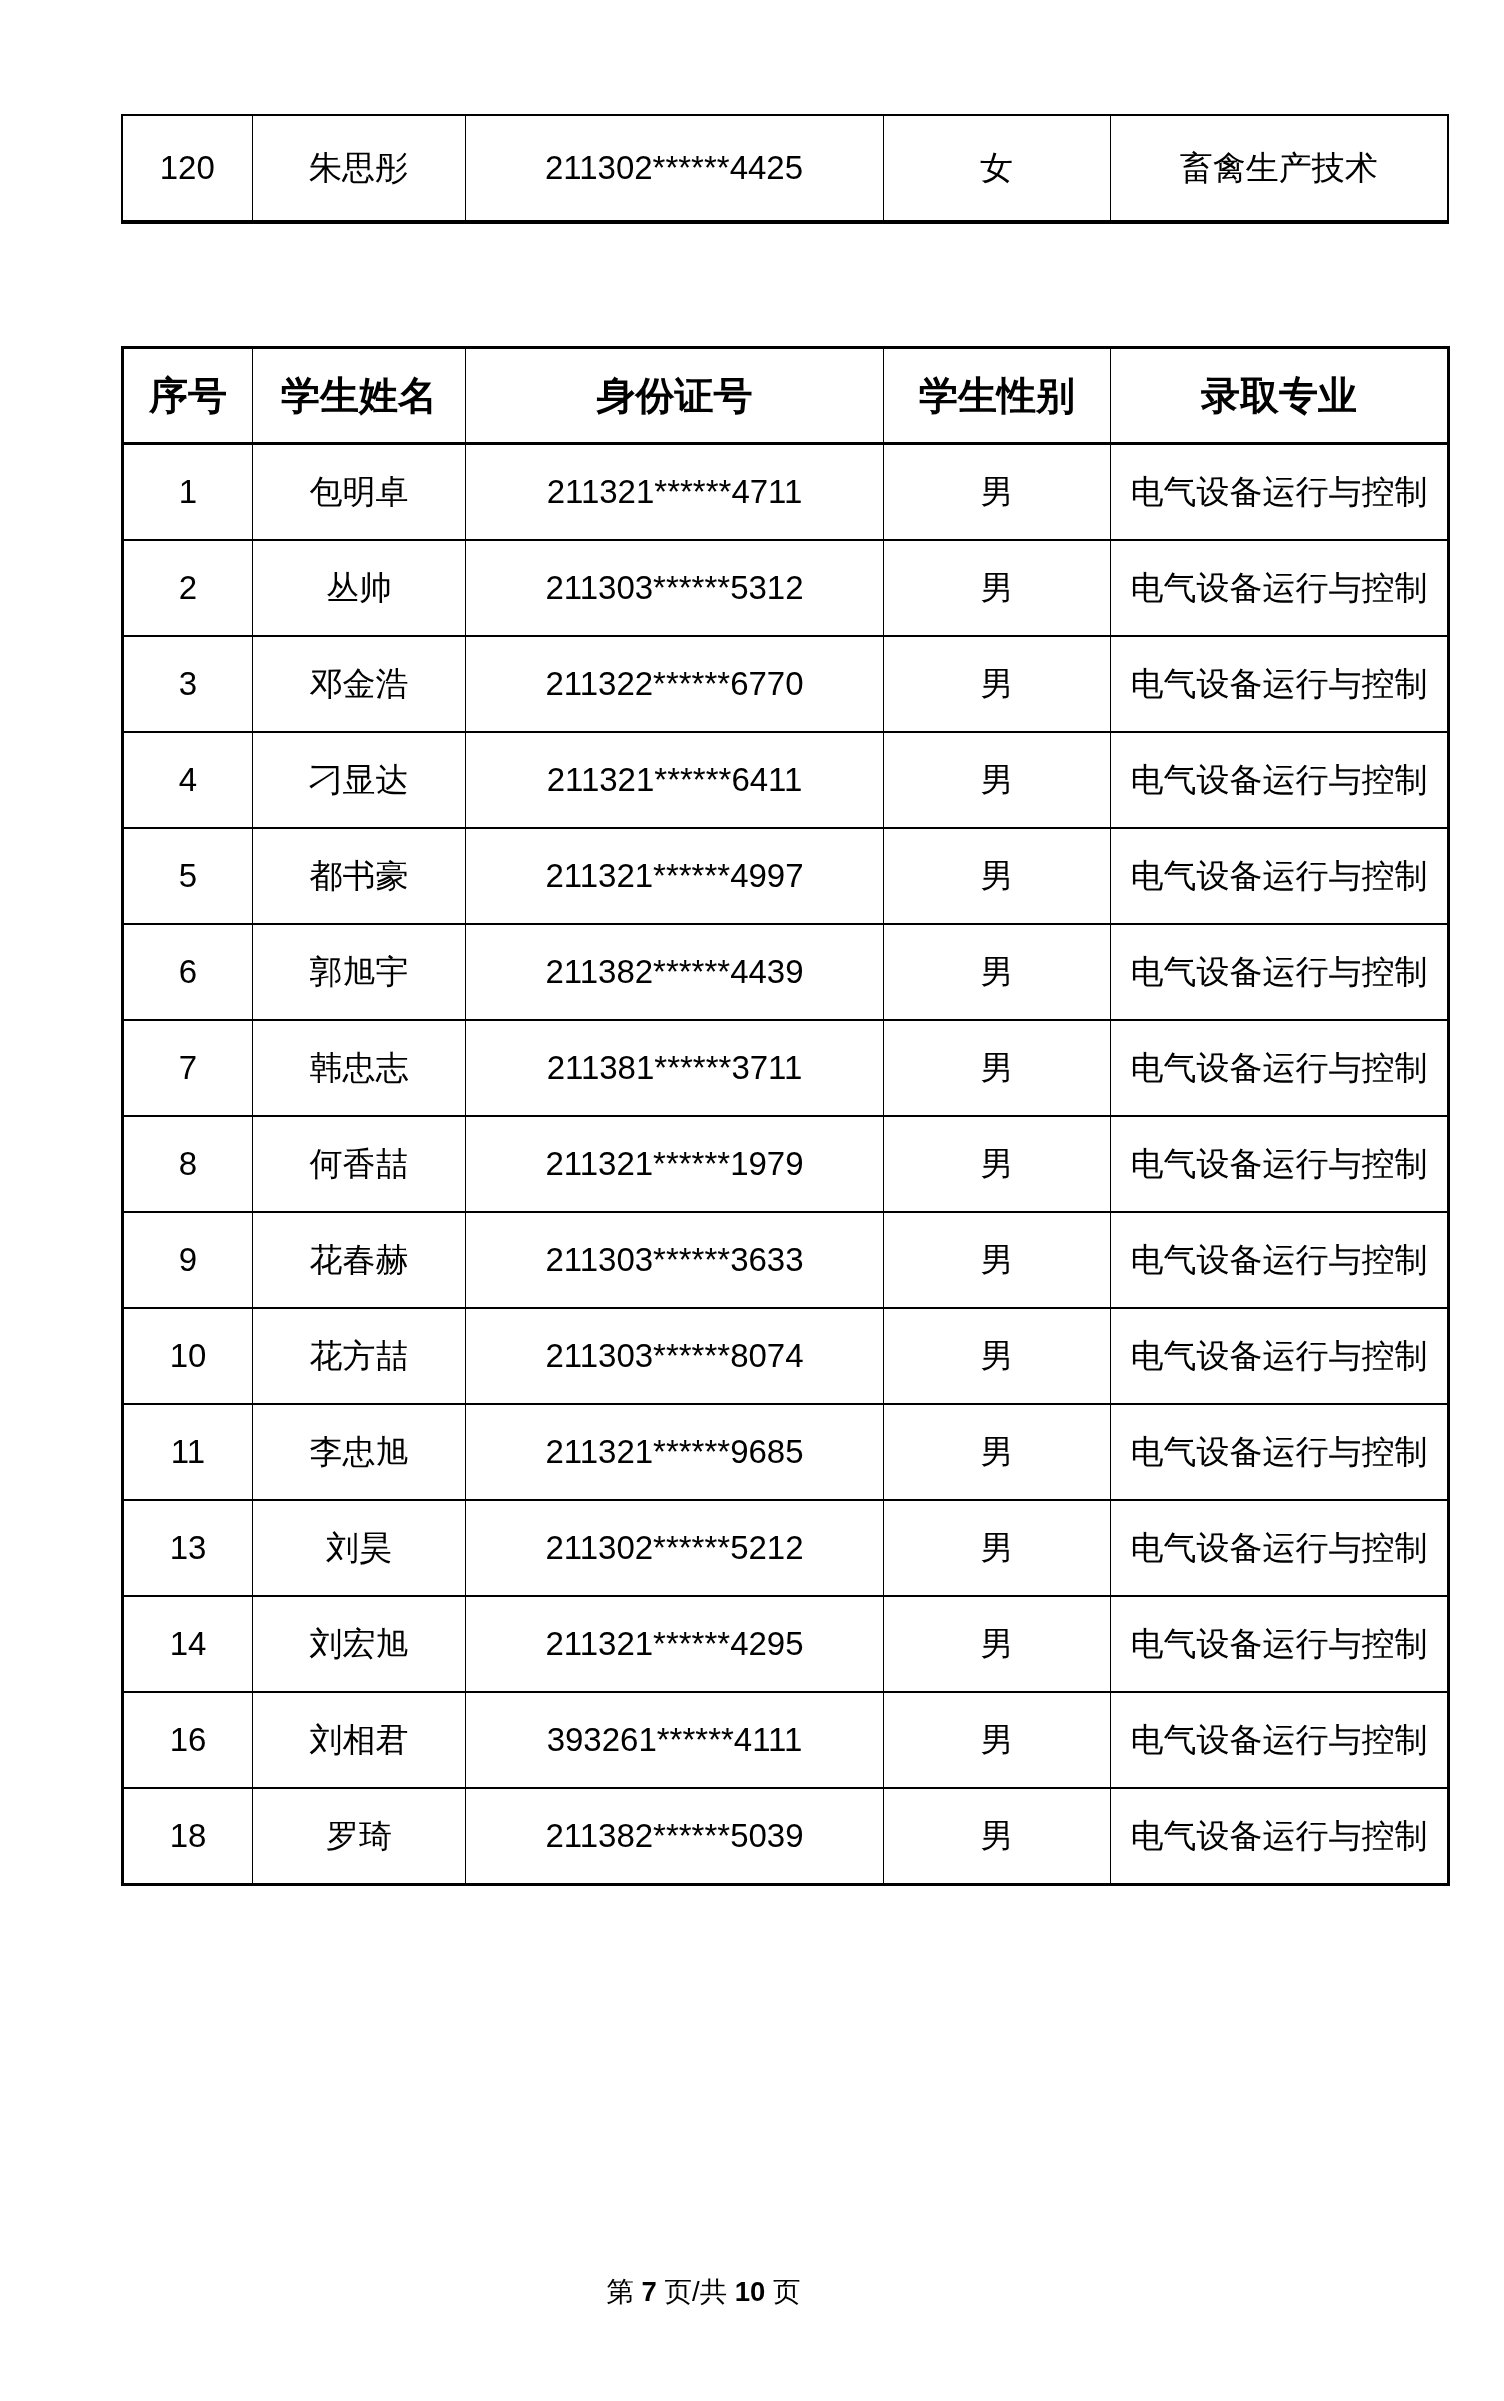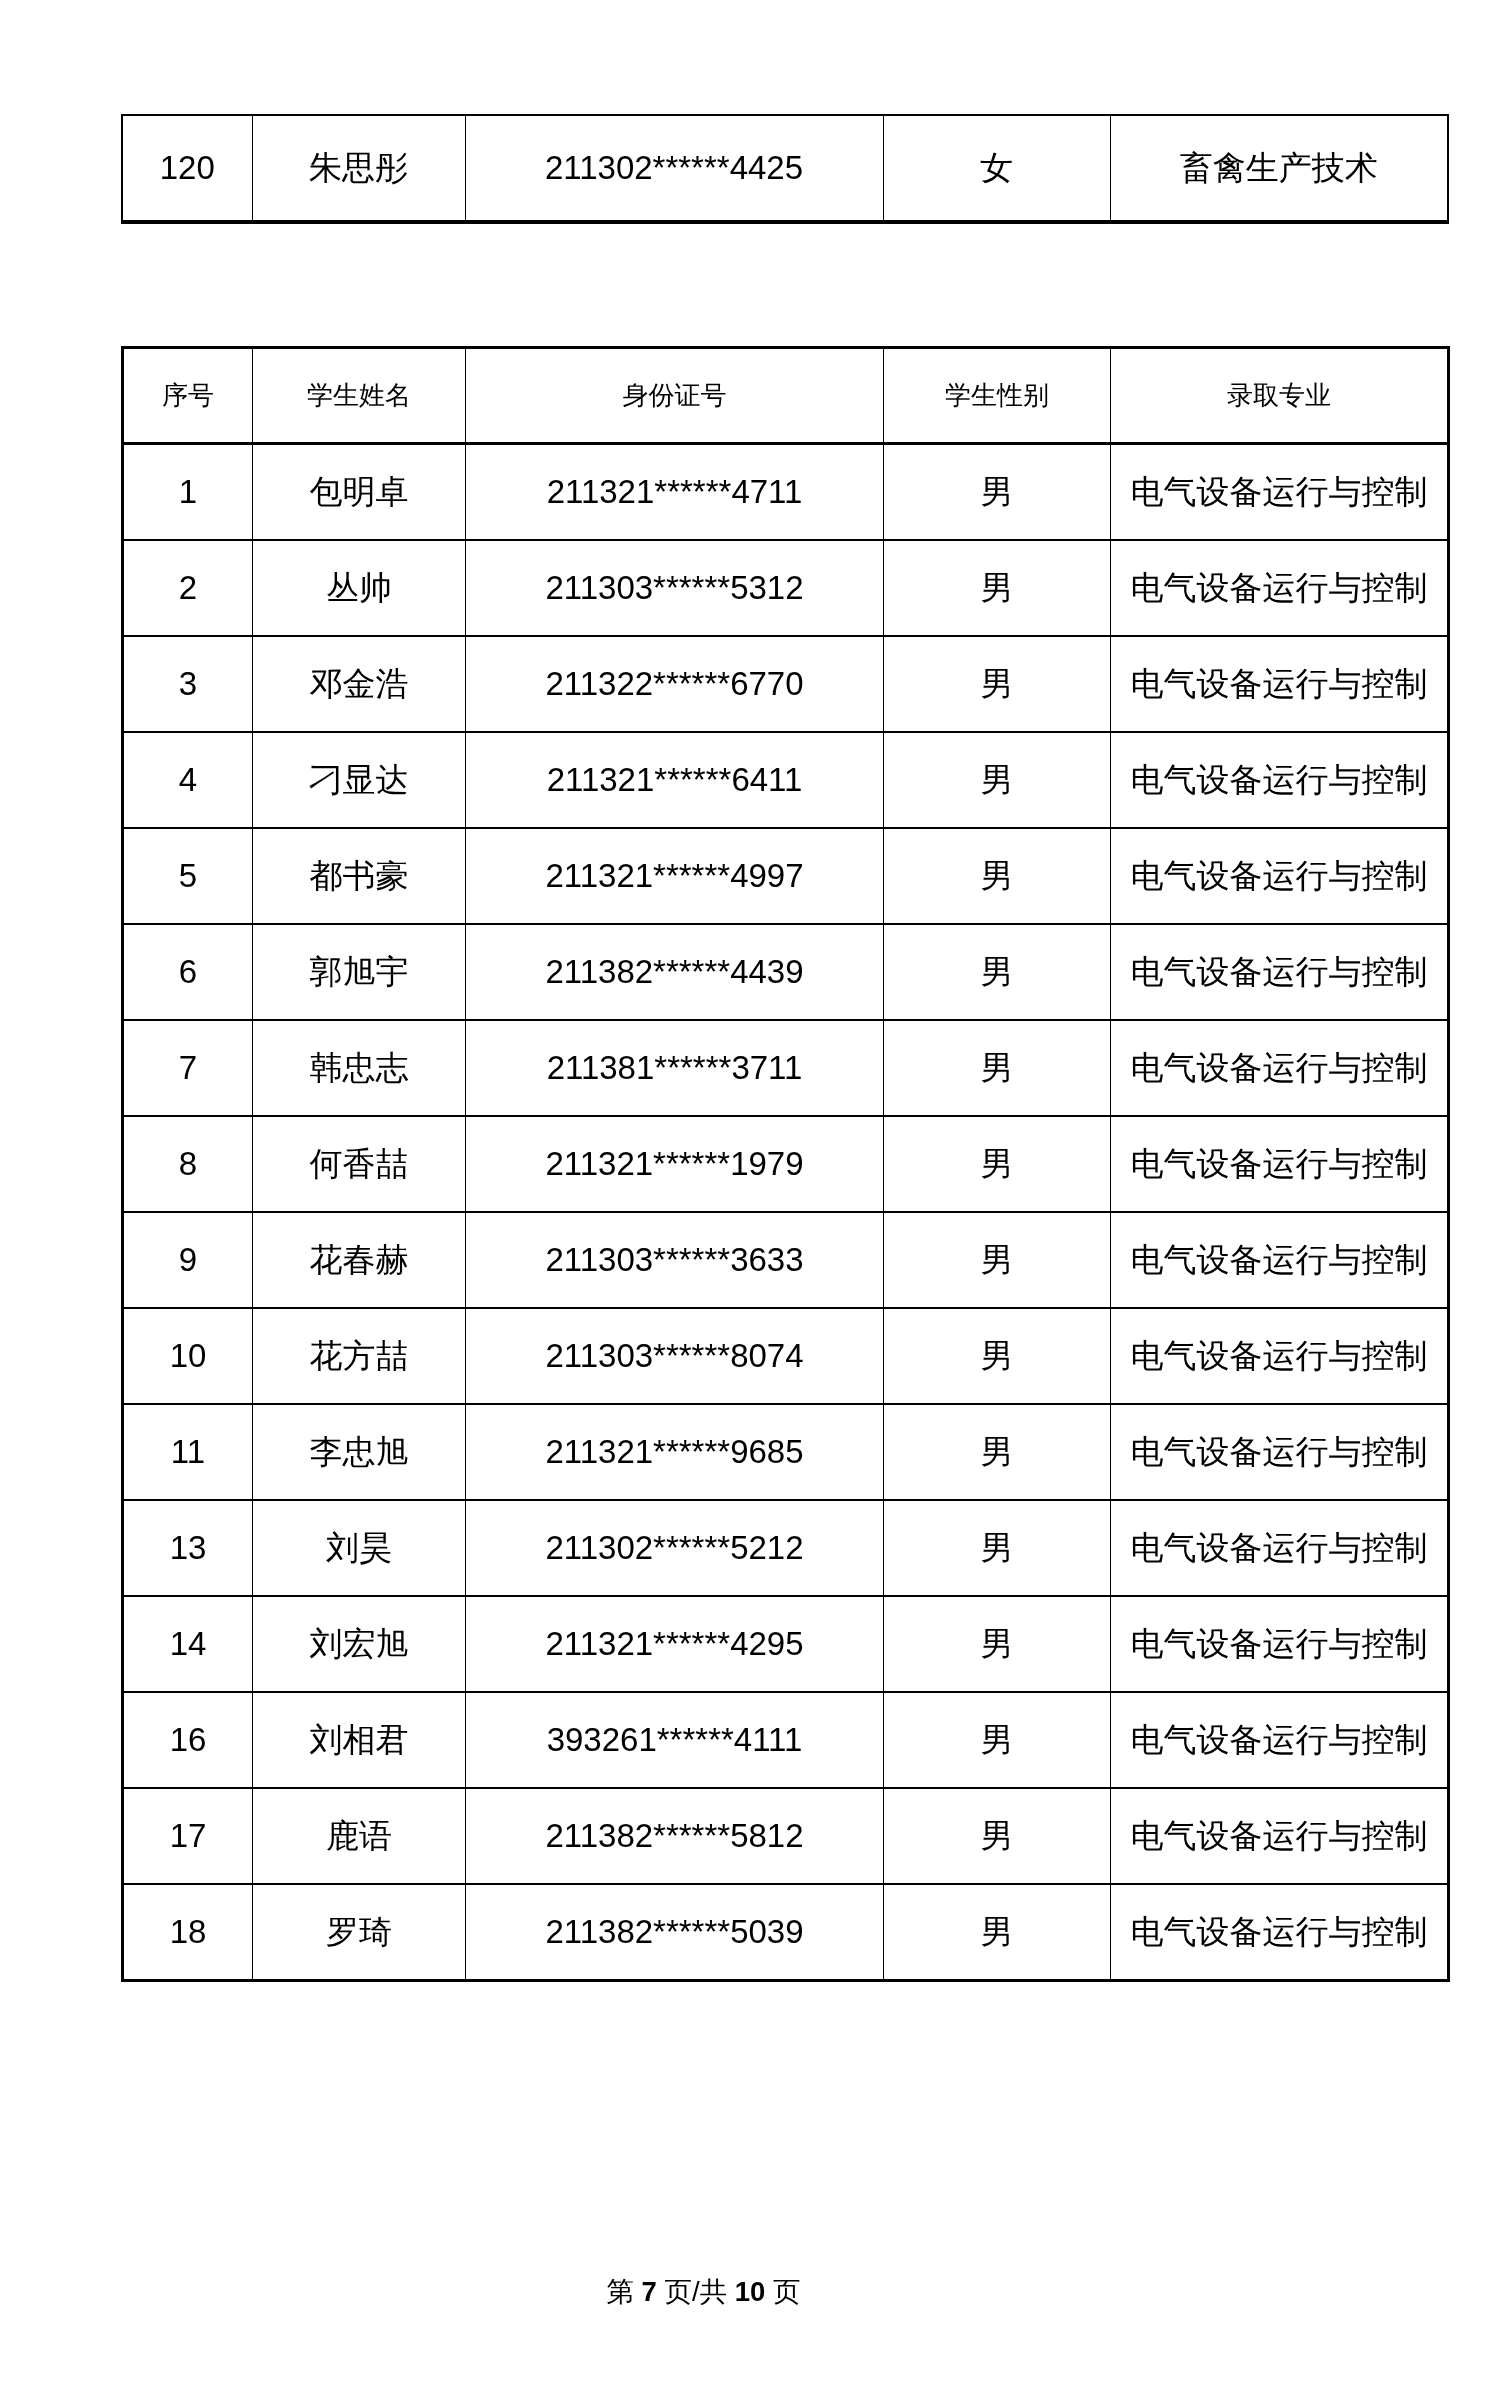--- a/index.html
+++ b/index.html
@@ -42,22 +42,22 @@
     text-align: center;
     vertical-align: middle;
     padding: 0;
     overflow: hidden;
     white-space: nowrap;
   }
   .tbl th {
     border-top: 3px solid #000;
     border-bottom: 3.7px solid #000;
     height: 93px;
-    font-size: 26px;
-    font-weight: normal;
+    font-size: 39px;
+    font-weight: bold;
   }
   .tbl td {
     border-top: 2.2px solid #000;
     border-bottom: 2.2px solid #000;
     height: 94px;
     font-size: 33px;
     font-weight: normal;
   }
   #page-footer {
     position: absolute;
@@ -203,27 +203,20 @@
     <td>电气设备运行与控制</td>
   </tr>
       <tr>
     <td>16</td>
     <td>刘相君</td>
     <td>393261******4111</td>
     <td>男</td>
     <td>电气设备运行与控制</td>
   </tr>
       <tr>
-    <td>17</td>
-    <td>鹿语</td>
-    <td>211382******5812</td>
-    <td>男</td>
-    <td>电气设备运行与控制</td>
-  </tr>
-      <tr>
     <td>18</td>
     <td>罗琦</td>
     <td>211382******5039</td>
     <td>男</td>
     <td>电气设备运行与控制</td>
   </tr>
     </tbody>
 </table>
 
 <div id="page-footer">

